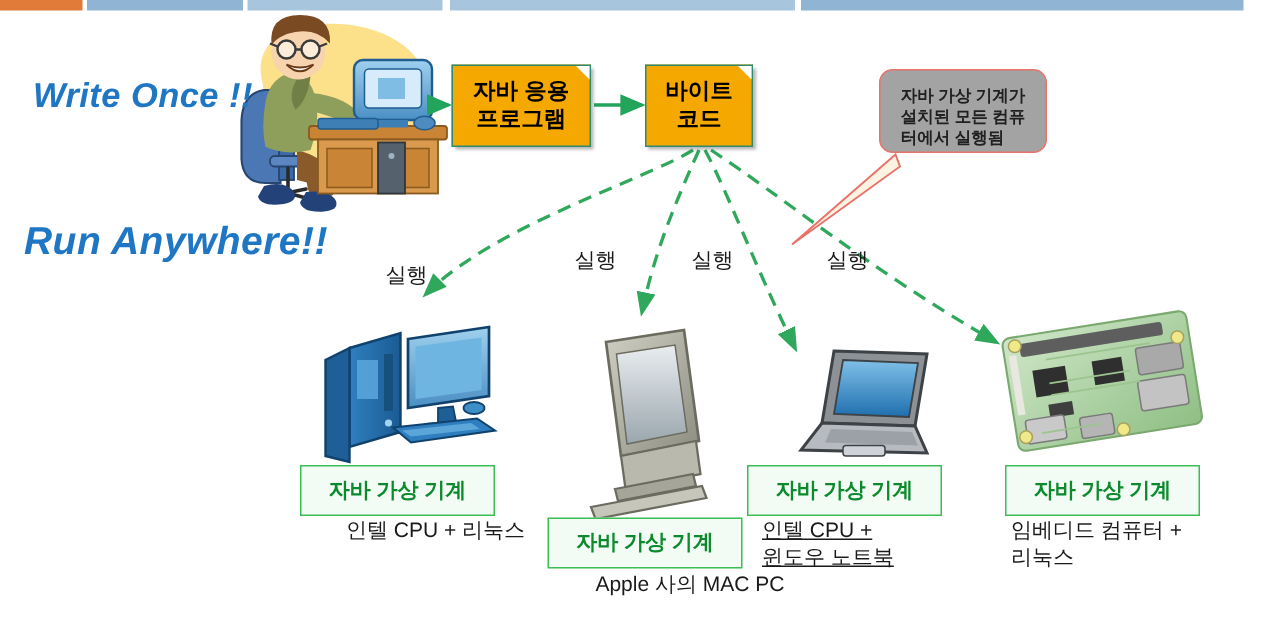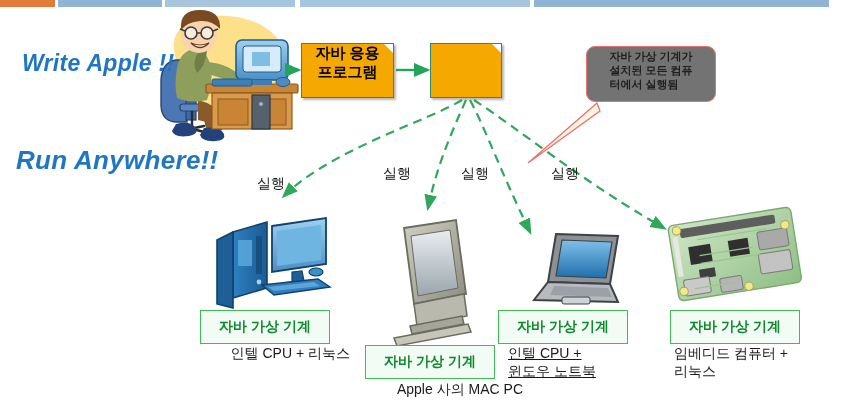--- a/index.html
+++ b/index.html
@@ -33,46 +33,46 @@
   .obox {
     position: absolute;
     background: #F5A800;
     border: 1px solid #2e8b6f;
     color: #000;
     font-weight: bold;
     font-size: 15px;
     line-height: 1.25;
     text-align: center;
     display: flex;
-    align-items: flex-start;
+    align-items: center;
     justify-content: center;
     box-sizing: border-box;
     box-shadow: 2px 2px 2px rgba(90,90,90,.45);
   }
   .obox .cut {
     position: absolute;
     top: 0; right: 0;
     width: 0; height: 0;
     border-top: 9px solid #ffffff;
     border-left: 9px solid transparent;
   }
   #box-app  { left: 301px; top: 43px;  width: 93px; height: 55px; }
   #box-byte { left: 430px; top: 43px;  width: 72px; height: 55px; }
 
   
   #callout {
     position: absolute;
     left: 586px; top: 46px;
-    width: 130px; height: 56px;
-    background: #737373;
+    width: 112px; height: 56px;
+    background: #a3a3a3;
     border: 1.4px solid #E8736B;
     border-radius: 9px;
     box-sizing: border-box;
     display: flex;
-    align-items: flex-start;
+    align-items: flex-end;
     justify-content: center;
     padding: 2px 5px;
   }
   #callout .ctext {
     font-size: 11px;
     font-weight: bold;
     color: #202020;
     line-height: 1.28;
     text-align: left;
     white-space: pre-line;
@@ -260,31 +260,33 @@
     <rect x="716" y="276" width="22" height="14" rx="2" fill="#b5b5b5" stroke="#7a7a7a" stroke-width="1"></rect>
     <rect x="676" y="228" width="5" height="40" fill="#e8e8e0"></rect>
     <circle cx="681" cy="222" r="4.2" fill="#f0e98a" stroke="#a8a25c" stroke-width="1"></circle>
     <circle cx="789" cy="233" r="4.2" fill="#f0e98a" stroke="#a8a25c" stroke-width="1"></circle>
     <circle cx="679" cy="283" r="4.2" fill="#f0e98a" stroke="#a8a25c" stroke-width="1"></circle>
     <circle cx="744" cy="288" r="4.2" fill="#f0e98a" stroke="#a8a25c" stroke-width="1"></circle>
     <path d="M700,234 h70 M700,250 h54 M700,258 h60 M690,282 h40" stroke="#9cc48f" stroke-width="1.2" fill="none"></path>
   </g>
 </svg>
 
-<div class="headline" id="write-once">Write Apple !!</div>
+<div class="headline" id="write-once">Write Once !!</div>
 <div class="headline" id="run-anywhere">Run Anywhere!!</div>
 
 <div class="obox" id="box-app">
   <span class="cut"></span>
   <span style="white-space:pre-line">자바 응용
 프로그램</span>
 </div>
 
 <div class="obox" id="box-byte">
   <span class="cut"></span>
+  <span style="white-space:pre-line">바이트
+코드</span>
 </div>
 
 <div id="callout">
   <span class="ctext">자바 가상 기계가
 설치된 모든 컴퓨
 터에서 실행됨</span>
 </div>
 
 <div id="run-labels">
     <div class="run-label" style="left: 257px; top: 175px;">실행</div>

